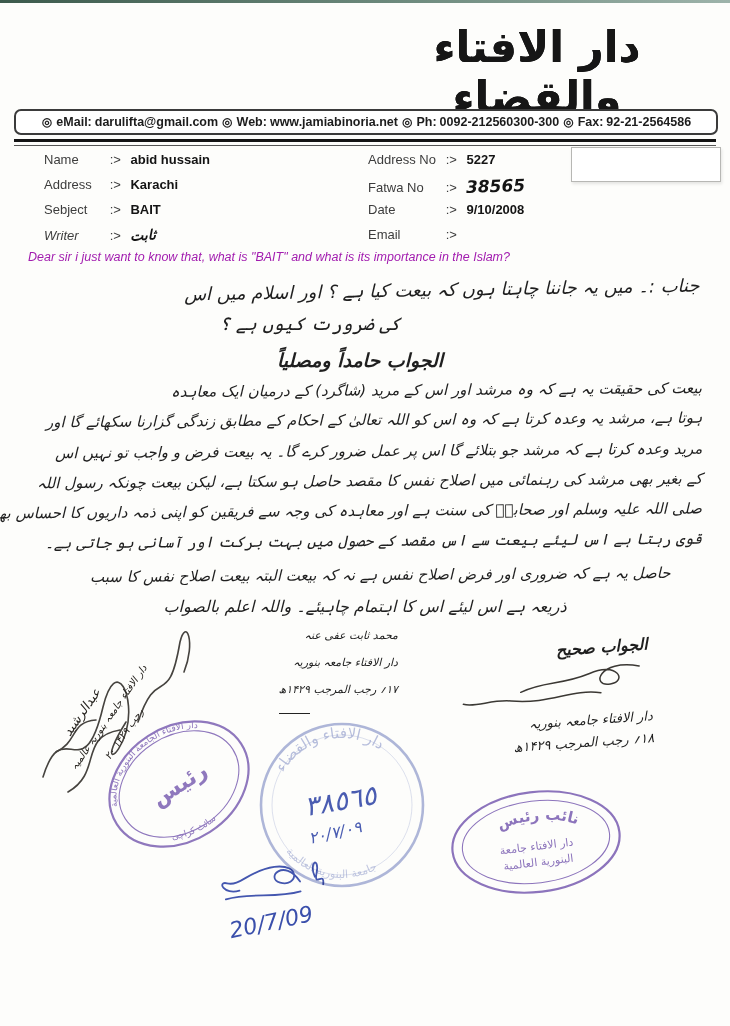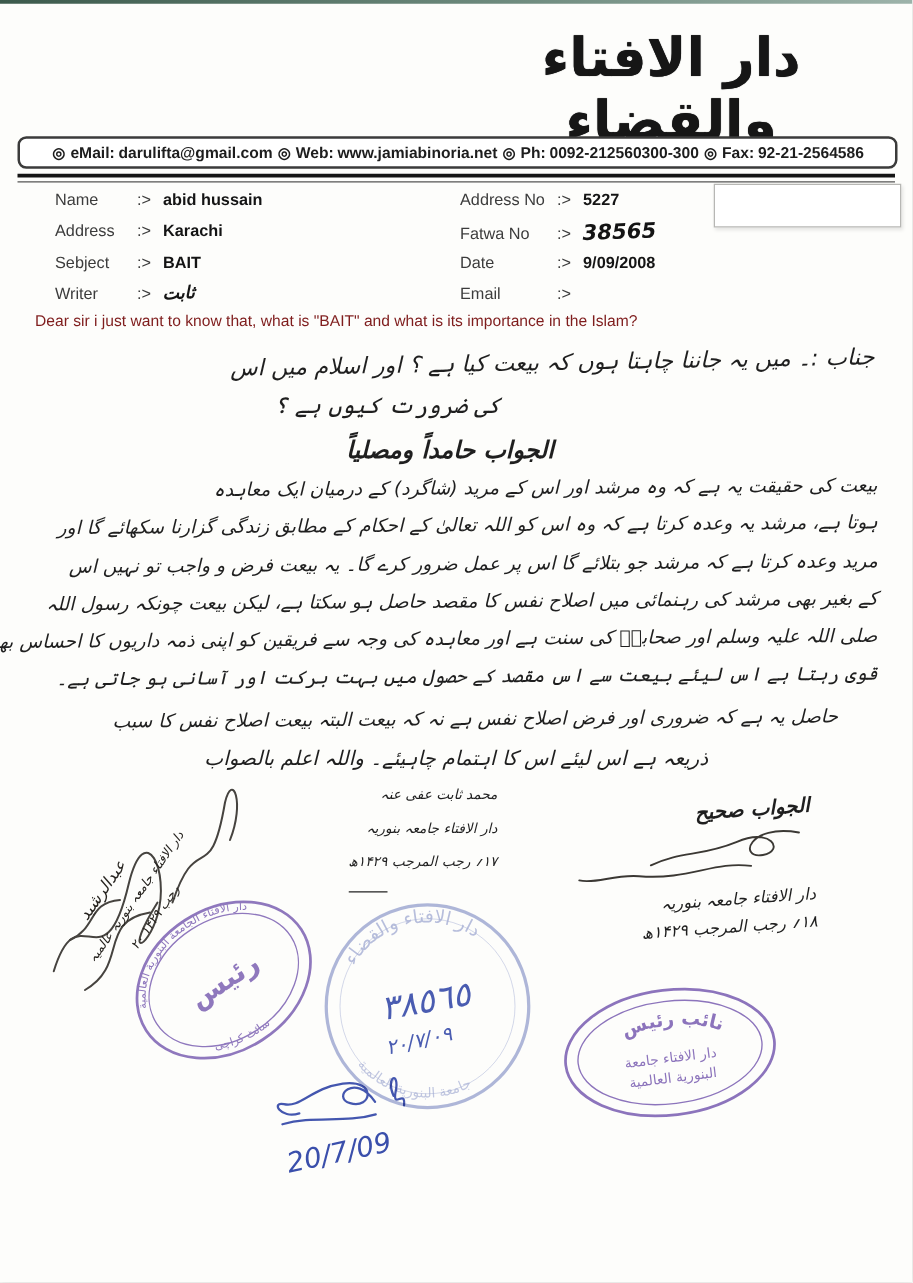--- a/index.html
+++ b/index.html
@@ -28,21 +28,21 @@
   .frow{position:absolute;height:20px;font-size:13px;color:#3c3c3c;white-space:nowrap;}
   .frow .flabel{display:inline-block;}
   .frow .fsep{color:#3c3c3c;margin:0 6px 0 4px;}
   .frow .fval{font-weight:bold;color:#141414;}
   .hand{font-family:"DejaVu Sans",sans-serif;font-style:italic;}
   .fatwa-hand{font-size:17px;color:#1c1c1c;display:inline-block;transform:rotate(-2deg);font-weight:600;}
   .writer-hand{font-size:14px;color:#222;display:inline-block;transform:rotate(-3deg);}
   .whitebox{left:571px;top:147px;width:148px;height:33px;background:#fff;border:1px solid #b7b7b4;
             box-shadow:1px 2px 3px rgba(0,0,0,.10);}
 
-  .english-q{left:28px;top:250px;width:680px;font-size:12.5px;color:#7f1d1d;}
+  .english-q{left:28px;top:250px;width:680px;font-size:12.5px;color:#a21caf;font-style:italic;}
 
   
   .ur{font-family:"DejaVu Sans",sans-serif;direction:rtl;color:#1f1f1f;white-space:nowrap;font-style:italic;}
   .q1{right:30px;top:279px;font-size:18px;transform:rotate(-1deg);}
   .q2{left:170px;top:313px;width:280px;text-align:center;font-size:18px;}
   .ans-head{left:0;right:10px;top:349px;text-align:center;font-size:19px;font-weight:600;}
   .bl{right:28px;font-size:15px;transform:rotate(-.4deg);}
   .bl1{top:381px;} .bl2{top:411px;} .bl3{top:442px;} .bl4{top:472px;} .bl5{top:502px;} .bl6{top:532px;}
   .bl7{top:566px;right:60px;} 
   .bl8{left:150px;top:597px;width:430px;text-align:center;white-space:nowrap;}
@@ -96,39 +96,39 @@
     <span class="flabel" style="width:58px;">Address</span>
     <span class="fsep">:&gt;</span>
     <span class="fval">Karachi</span>
   </div>
   <div class="frow" style="left:44px;top:202px;">
     <span class="flabel" style="width:58px;">Sebject</span>
     <span class="fsep">:&gt;</span>
     <span class="fval">BAIT</span>
   </div>
   <div class="frow" style="left:44px;top:227px;">
-    <span class="flabel" style="width:58px;">Writer</span>
+    <span class="flabel" style="width:58px;font-style:italic;">Writer</span>
     <span class="fsep">:&gt;</span>
     <span class="fval hand writer-hand">ثابت</span>
   </div>
 
   <div class="frow" style="left:368px;top:152px;">
     <span class="flabel" style="width:70px;">Address No</span>
     <span class="fsep">:&gt;</span>
     <span class="fval">5227</span>
   </div>
   <div class="frow" style="left:368px;top:176px;">
     <span class="flabel" style="width:70px;">Fatwa No</span>
     <span class="fsep">:&gt;</span>
     <span class="fval hand fatwa-hand">38565</span>
   </div>
   <div class="frow" style="left:368px;top:202px;">
     <span class="flabel" style="width:70px;">Date</span>
     <span class="fsep">:&gt;</span>
-    <span class="fval">9/09/2008</span>
+    <span class="fval">9/10/2008</span>
   </div>
   <div class="frow" style="left:368px;top:227px;">
     <span class="flabel" style="width:70px;">Email</span>
     <span class="fsep">:&gt;</span>
     <span class="fval"></span>
   </div>
 
   <div class="abs whitebox"></div>
 
   <div class="abs english-q">Dear sir i just want to know that, what is "BAIT" and what is its importance in the Islam?</div>

